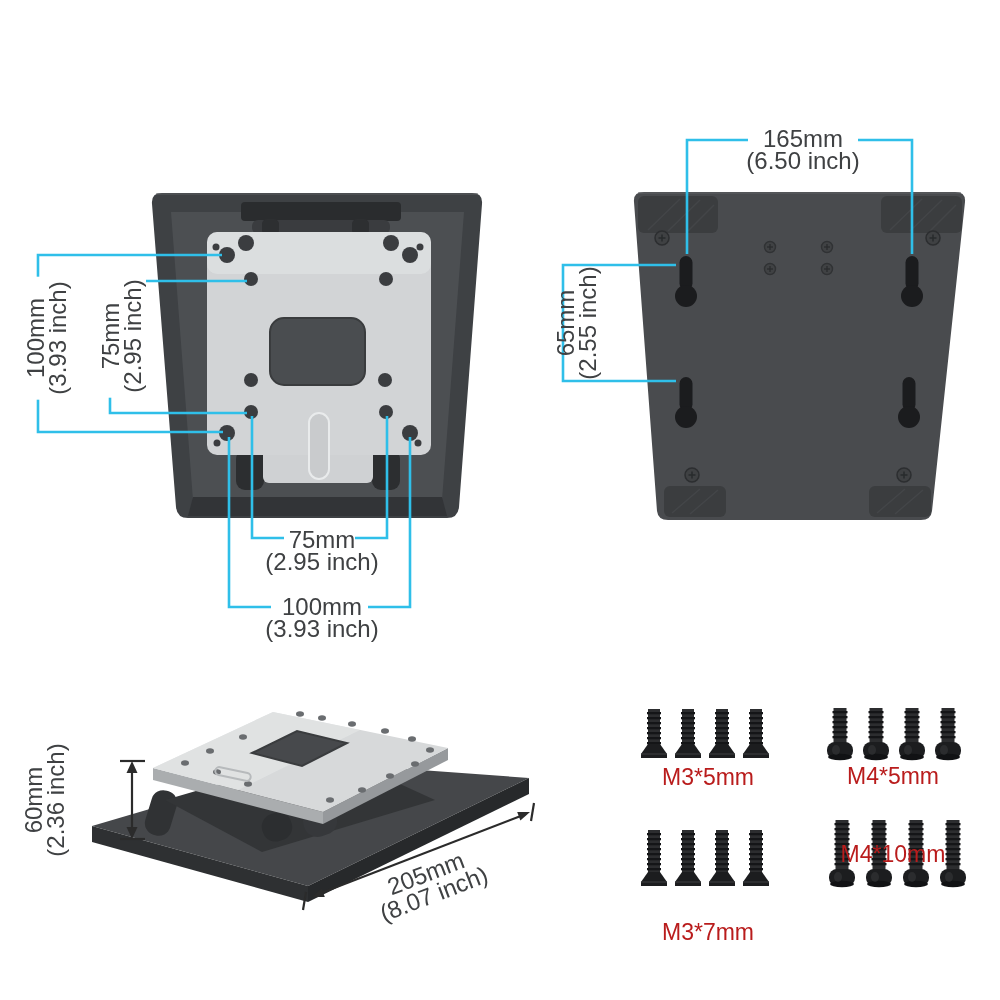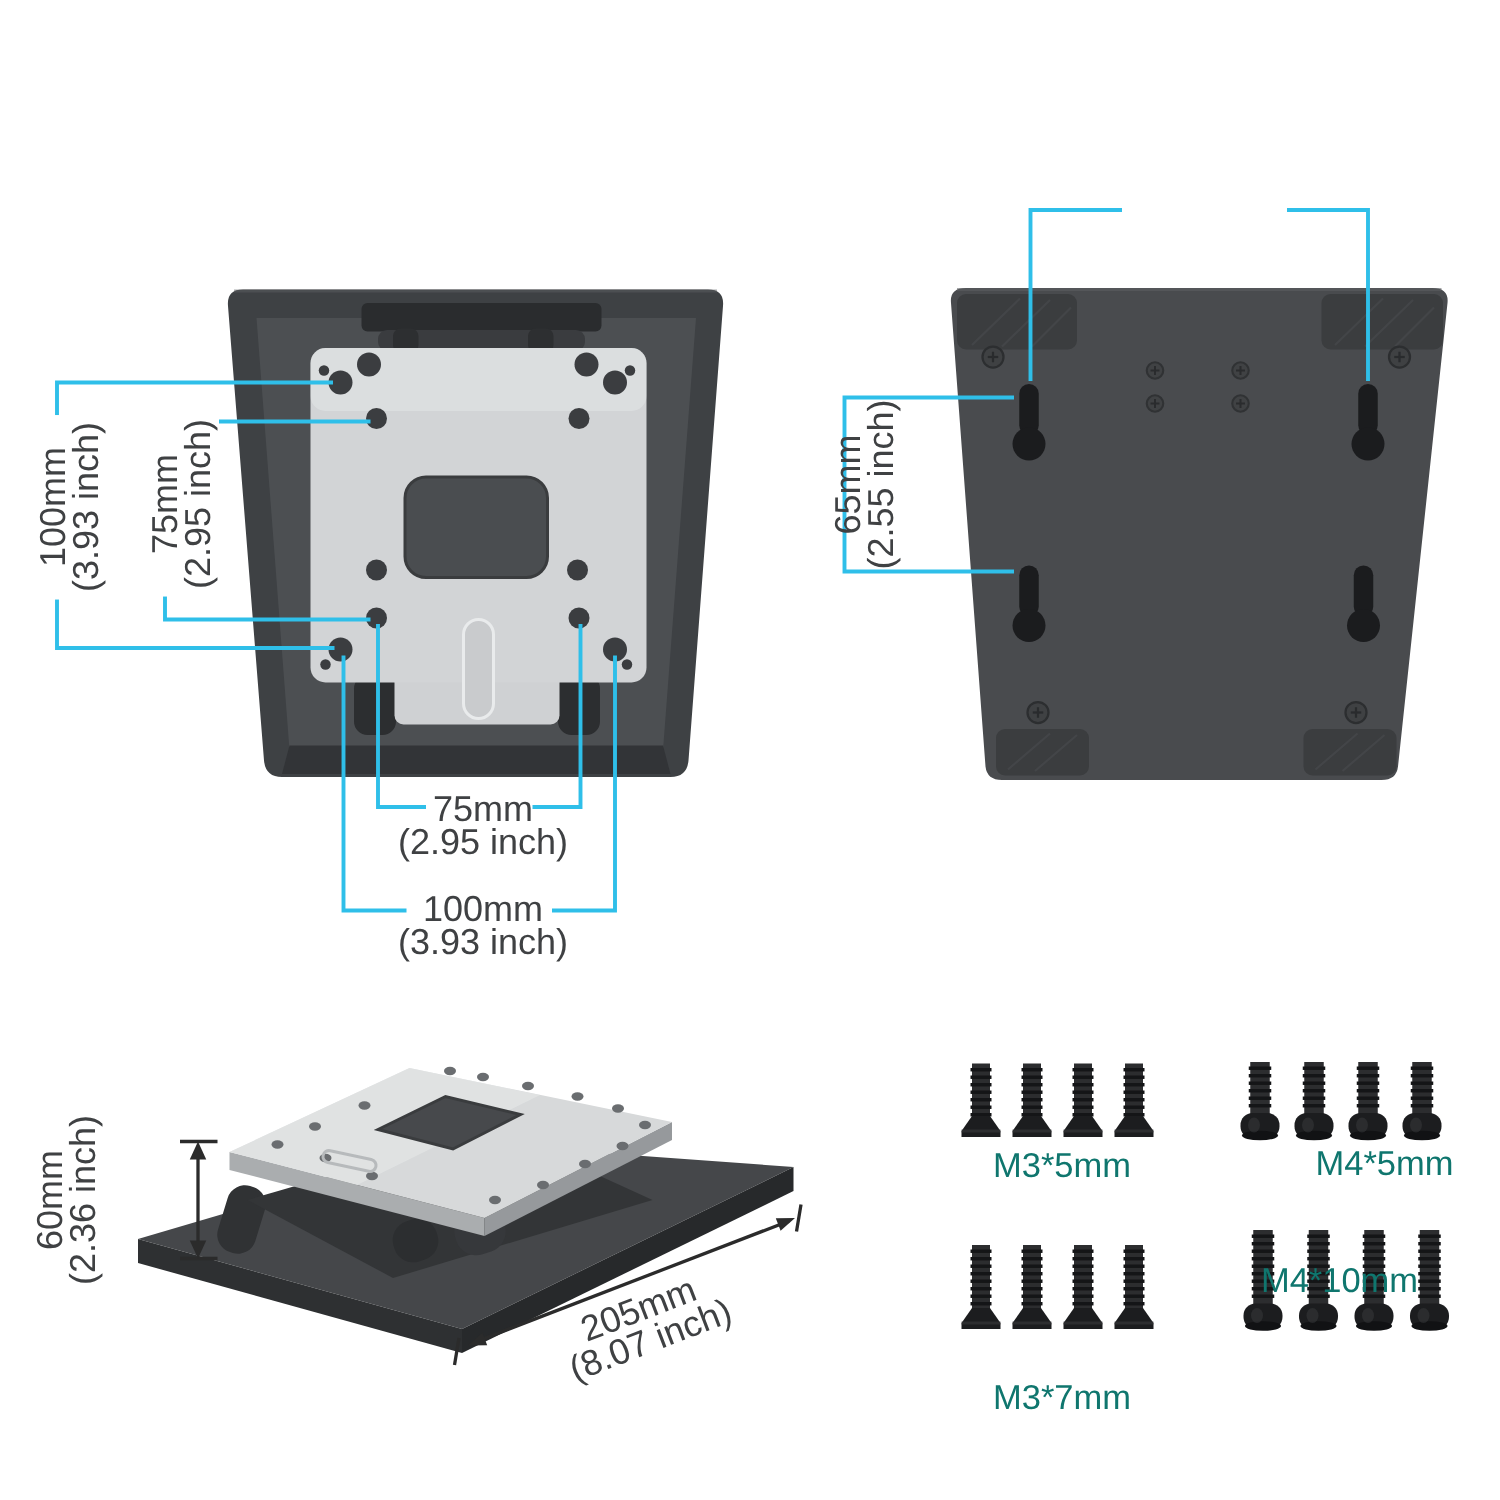--- a/index.html
+++ b/index.html
@@ -4,21 +4,21 @@
 <style>
   html,body{margin:0;padding:0;background:#fff;}
   #page{position:relative;width:1000px;height:1000px;background:#ffffff;overflow:hidden;
         font-family:"Liberation Sans",sans-serif;}
   svg{position:absolute;display:block;}
   .dim{position:absolute;font-size:24px;line-height:22px;color:#3f4143;text-align:center;
        white-space:nowrap;transform:translate(-50%,-50%);z-index:5;}
   .dim.r90{transform:translate(-50%,-50%) rotate(-90deg);}
   .dim.r21{transform:translate(-50%,-50%) rotate(-21deg);}
   .dim.bgw{background:#ffffff;padding:2px 5px;}
-  .screwlab{position:absolute;font-size:23px;color:#0f766e;white-space:nowrap;
+  .screwlab{position:absolute;font-size:23px;color:#b91c1c;white-space:nowrap;
             transform:translate(-50%,-50%);z-index:5;}
 </style>
 </head>
 <body>
 
 <div id="page">
 
   <svg style="left:0;top:180px" width="520" height="450" viewBox="0 180 520 450">
 
     <path d="M 152,204 Q 151,193 162,193 L 472,193 Q 483,193 482,204 L 459,507 Q 458,518 447,518 L 188,518 Q 177,518 176,507 Z" fill="#3e4144"></path>
@@ -313,32 +313,36 @@
   </div>
   <div class="dim" style="left:322px;top:551px">
     <div>75mm</div>
     <div>(2.95 inch)</div>
   </div>
   <div class="dim" style="left:322px;top:618px">
     <div>100mm</div>
     <div>(3.93 inch)</div>
   </div>
 
+  <div class="dim" style="left:803px;top:150px">
+    <div>165mm</div>
+    <div>(6.50 inch)</div>
+  </div>
   <div class="dim r90" style="left:577px;top:323px">
     <div>65mm</div>
     <div>(2.55 inch)</div>
   </div>
 
   <div class="dim r90" style="left:45px;top:800px">
     <div>60mm</div>
     <div>(2.36 inch)</div>
   </div>
   <div class="dim r21" style="left:430px;top:884px">
     <div>205mm</div>
     <div>(8.07 inch)</div>
   </div>
 
   <div class="screwlab" style="left:708px;top:777px">M3*5mm</div>
-  <div class="screwlab" style="left:923px;top:776px">M4*5mm</div>
+  <div class="screwlab" style="left:893px;top:776px">M4*5mm</div>
   <div class="screwlab" style="left:708px;top:932px">M3*7mm</div>
   <div class="screwlab" style="left:893px;top:854px">M4*10mm</div>
 
 </div>
 
 </body></html>

